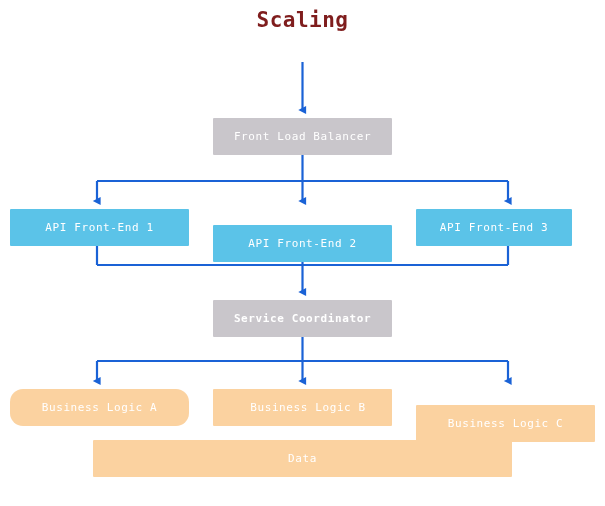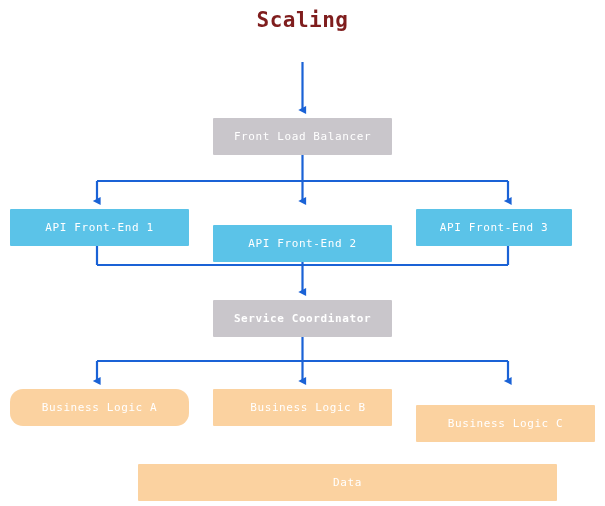--- a/index.html
+++ b/index.html
@@ -119,17 +119,17 @@
   </div>
 
   <div class="node orange" style="left:213px; top:389px; width:179px; height:37px;padding-left:11px;">
     <span>Business Logic B</span>
   </div>
 
   <div class="node orange" style="left:416px; top:389px; width:179px; height:37px;margin-top:16px;">
     <span>Business Logic C</span>
   </div>
 
-  <div class="node orange" style="left:93px; top:464px; width:419px; height:37px;margin-left:45px;">
+  <div class="node orange" style="left:93px; top:440px; width:419px; height:37px;">
     <span>Data</span>
   </div>
 
 </div>
 
 </body></html>

